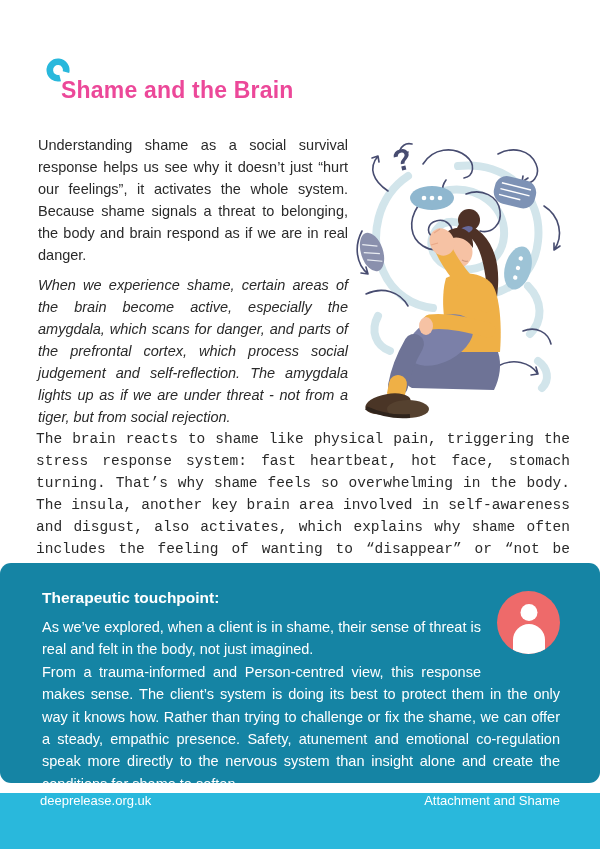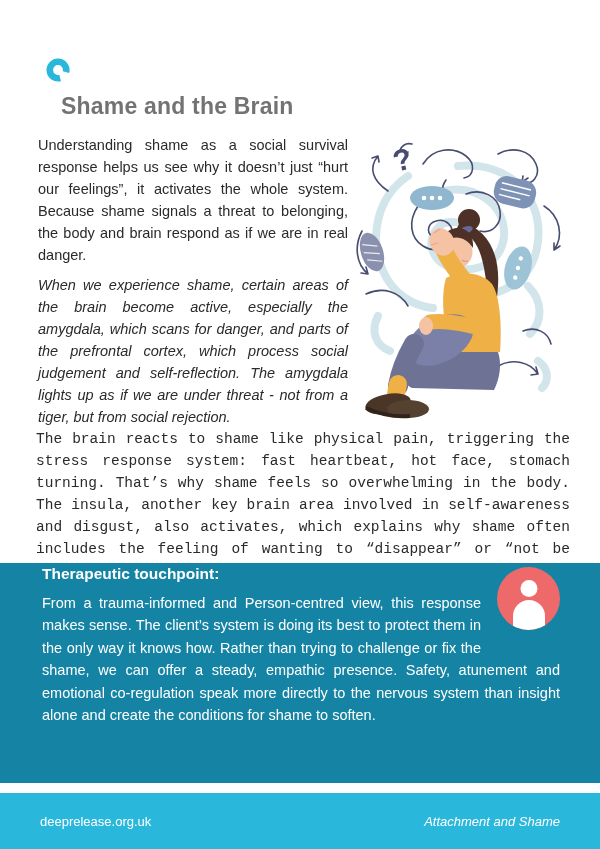--- a/index.html
+++ b/index.html
@@ -8,42 +8,42 @@
     position: relative;
     background: #ffffff;
     font-family: "Liberation Sans", sans-serif;
     color: #222222;
     overflow: hidden;
   }
   .page-header { position: relative; height: 106px; }
   .logo { position: absolute; left: 44px; top: 56px; width: 28px; height: 28px; }
   .page-title {
     position: absolute; left: 61px; top: 77px;
-    font-size: 23px; font-weight: 700; color: #737373; letter-spacing: 0.2px;
+    font-size: 23px; font-weight: 700; color: #ec4899; letter-spacing: 0.2px;
     white-space: nowrap;
-    margin-top: 16px;
   }
   .content-row { display: flex; margin: 28px 26px 0 38px; justify-content: flex-end; }
   .text-col {
     width: 310px; flex: none;
     font-size: 14.5px; line-height: 22px; text-align: justify; color: #2a2a2a;
   }
   .text-col p + p { margin-top: 8px; font-style: italic; }
   .illus-col { flex: 1; display: flex; justify-content: flex-end; align-items: flex-start; }
   .illus-col svg { margin-top: 2px; }
   .full-para {
     margin: 0 30px 0 36px;
     font-size: 14.5px; line-height: 22px; text-align: justify; color: #2a2a2a; font-family: Liberation Mono, monospace;
   }
   .touchpoint {
     position: absolute; left: 0; right: 0; top: 563px; height: 220px;
     background: var(--touchpoint-teal, #1584a4);
     color: #ffffff;
-    padding: 2px 40px 0 42px;
+    padding: 26px 40px 0 42px;
     overflow: hidden;
+    border-radius: 11px;
   }
   .tp-avatar {
     float: right;
     width: 63px; height: 63px; border-radius: 50%;
     background: var(--avatar-salmon, #ee6a6a);
     margin: 2px 0 10px 16px;
     position: relative; overflow: hidden;
   }
   .tp-avatar .head {
     position: absolute; left: 50%; top: 13px; transform: translateX(-50%);
@@ -52,27 +52,27 @@
   .tp-avatar .shoulders {
     position: absolute; left: 50%; top: 33px; transform: translateX(-50%);
     width: 32px; height: 34px; border-radius: 16px 16px 0 0; background: #ffffff;
   }
   .tp-heading { font-size: 15.5px; font-weight: 700; margin-bottom: 9px; }
   .tp-body { font-size: 14.5px; line-height: 22.4px; text-align: justify; }
   .page-footer {
     position: absolute; left: 0; right: 0; bottom: 0; height: 56px;
     background: var(--accent-cyan, #29b8dc);
     color: #ffffff;
-    display: flex; align-items: center;
+    display: flex; align-items: flex-start;
     padding: 0 40px;
     font-size: 13px;
   }
   .f-left  { flex: 1; text-align: left; }
   .f-center{ flex: 1; text-align: center; }
-  .f-right { flex: 1; text-align: right; font-style: italic; }
+  .f-right { flex: 1; text-align: right; }
 </style>
 </head>
 <body>
 
 <div class="page-header">
   <svg class="logo" viewBox="-2 -2 34 34" aria-hidden="true">
     <path d="M 24.7 17.6 A 10 10 0 1 0 17.6 24.7" fill="none" stroke="#29b8dc" stroke-width="8"></path>
   </svg>
   <h1 class="page-title">Shame and the Brain</h1>
 </div>
@@ -165,19 +165,20 @@
 </div>
 
 <p class="full-para">The brain reacts to shame like physical pain, triggering the stress response system: fast heartbeat, hot face, stomach turning. That’s why shame feels so overwhelming in the body. The insula, another key brain area involved in self-awareness and disgust, also activates, which explains why shame often includes the feeling of wanting to “disappear” or “not be seen.”</p>
 
 <div class="touchpoint">
   <div class="tp-avatar">
     <div class="head"></div>
     <div class="shoulders"></div>
   </div>
   <div class="tp-heading">Therapeutic touchpoint:</div>
+  <p class="tp-body">As we’ve explored, when a client is in shame, their sense of threat is real and felt in the body, not just imagined.</p>
   <p class="tp-body">From a trauma-informed and Person-centred view, this response makes sense. The client’s system is doing its best to protect them in the only way it knows how. Rather than trying to challenge or fix the shame, we can offer a steady, empathic presence. Safety, atunement and emotional co-regulation speak more directly to the nervous system than insight alone and create the conditions for shame to soften.</p>
 </div>
 
 <div class="page-footer">
   <span class="f-left">deeprelease.org.uk</span>
   <span class="f-right">Attachment and Shame</span>
 </div>
 
 </body></html>

